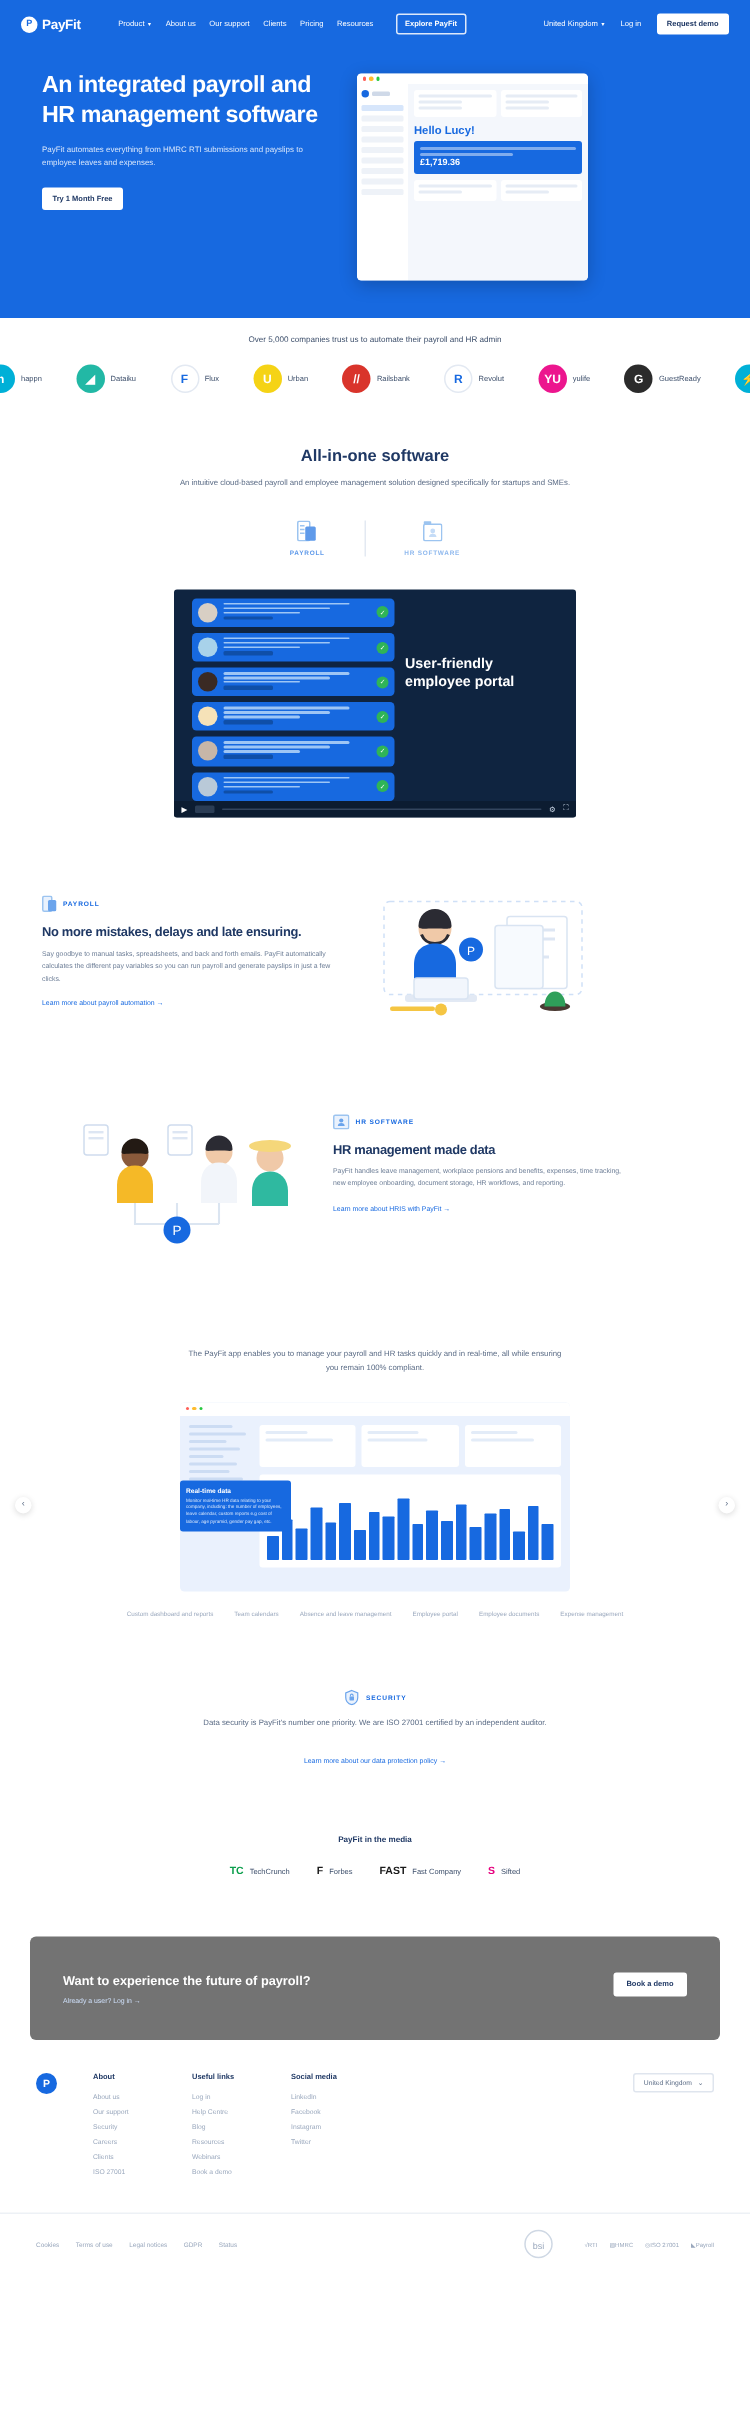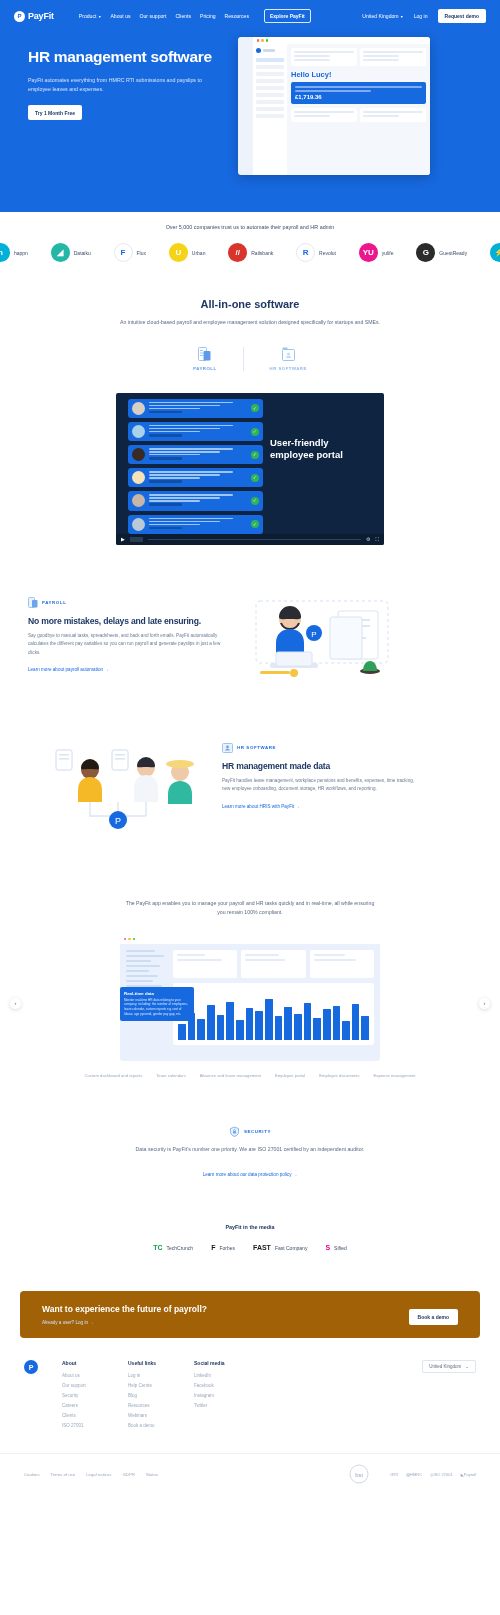--- a/index.html
+++ b/index.html
@@ -49,22 +49,22 @@
   }
   .hero-cta {
     display: inline-block; background: #fff; color: #1f3864;
     font-size: 5px; font-weight: 600; border-radius: 2px;
     padding: 4.5px 7px; margin-top: 11px; cursor: pointer;
   }
   .hero-right { flex: 1; position: relative; }
 
   
   .browser {
-    width: 192px; height: 138px; background: #eef3fb; border-radius: 3px;
-    box-shadow: 0 3px 12px rgba(0,0,0,.22); overflow: hidden; margin-top: 0; padding-left: 15px;
+    width: 154px; height: 138px; background: #eef3fb; border-radius: 3px;
+    box-shadow: 0 3px 12px rgba(0,0,0,.22); overflow: hidden; margin-top: 12px;
   }
   .browser-bar { height: 7px; background: #ffffff; display: flex; align-items: center; padding-left: 4px; gap: 2px; }
   .dot { width: 2.4px; height: 2.4px; border-radius: 50%; }
   .browser-inner { display: flex; height: 131px; }
   .bw-side { width: 34px; background: #fff; padding: 4px 3px; }
   .bw-logo { display:flex; align-items:center; gap:2px; margin-bottom:5px; }
   .bw-logo-dot { width:5px; height:5px; border-radius:50%; background:#1769e0; }
   .bw-logo-txt { width:12px; height:2.5px; background:#cfd9e8; border-radius:1px; }
   .bw-item { height: 4.4px; background: #eef2f8; border-radius: 1px; margin-bottom: 2.6px; }
   .bw-item.active { background: #d7e6fb; }
@@ -159,22 +159,22 @@
   .cap { font-size:4.2px; color:#9aa8bd; white-space:nowrap; cursor:pointer; }
 
   
   .media-head { text-align:center; font-size:5.4px; font-weight:bold; color:#1f3864; }
   .media-row { display:flex; justify-content:center; align-items:center; gap:18px; margin-top:14px; }
   .media-item { display:flex; align-items:center; gap:4px; }
   .media-label { font-size:5px; color:#3d4f6b; }
 
   
   .cta {
-    margin: 0 20px; background:#a16207; border-radius:4px;
-    padding: 13px 22px; display:flex; align-items:flex-end;
+    margin: 0 20px; background:#737373; border-radius:4px;
+    padding: 24px 22px; display:flex; align-items:flex-start;
   }
   .cta-h { color:#fff; font-size:8.5px; font-weight:bold; }
   .cta-sub { color:#cfe0fa; font-size:4.6px; margin-top:6px; }
 
   
   .footer { padding: 22px 24px 0; display:flex; gap:0; }
   .f-logo { width:14px; height:14px; border-radius:50%; background:#1769e0; color:#fff; display:flex; align-items:center; justify-content:center; font-size:7px; font-weight:bold; margin-right:24px; flex:none;}
   .f-col { width:66px; }
   .f-col-h { font-size:5px; font-weight:bold; color:#1f3864; margin-bottom:7px; }
   .f-col-i { font-size:4.5px; color:#9aa8bd; margin-bottom:5px; cursor:pointer; }
@@ -211,20 +211,21 @@
       <div class="nav-right">
         <span class="nav-link"><span>United Kingdom</span><span class="caret">▼</span></span>
         <span class="nav-link">Log in</span>
         <button class="btn-white">Request demo</button>
       </div>
     </div>
 
     <div class="hero-body">
       <div class="hero-left">
         <div class="hero-title">
+          <div>An integrated payroll and</div>
           <div>HR management software</div>
         </div>
         <div class="hero-sub">PayFit automates everything from HMRC RTI submissions and payslips to employee leaves and expenses.</div>
         <div class="hero-cta">Try 1 Month Free</div>
       </div>
       <div class="hero-right">
         <div class="browser">
           <div class="browser-bar">
             <span class="dot" style="background:#ff5f57"></span>
             <span class="dot" style="background:#febc2e"></span>

